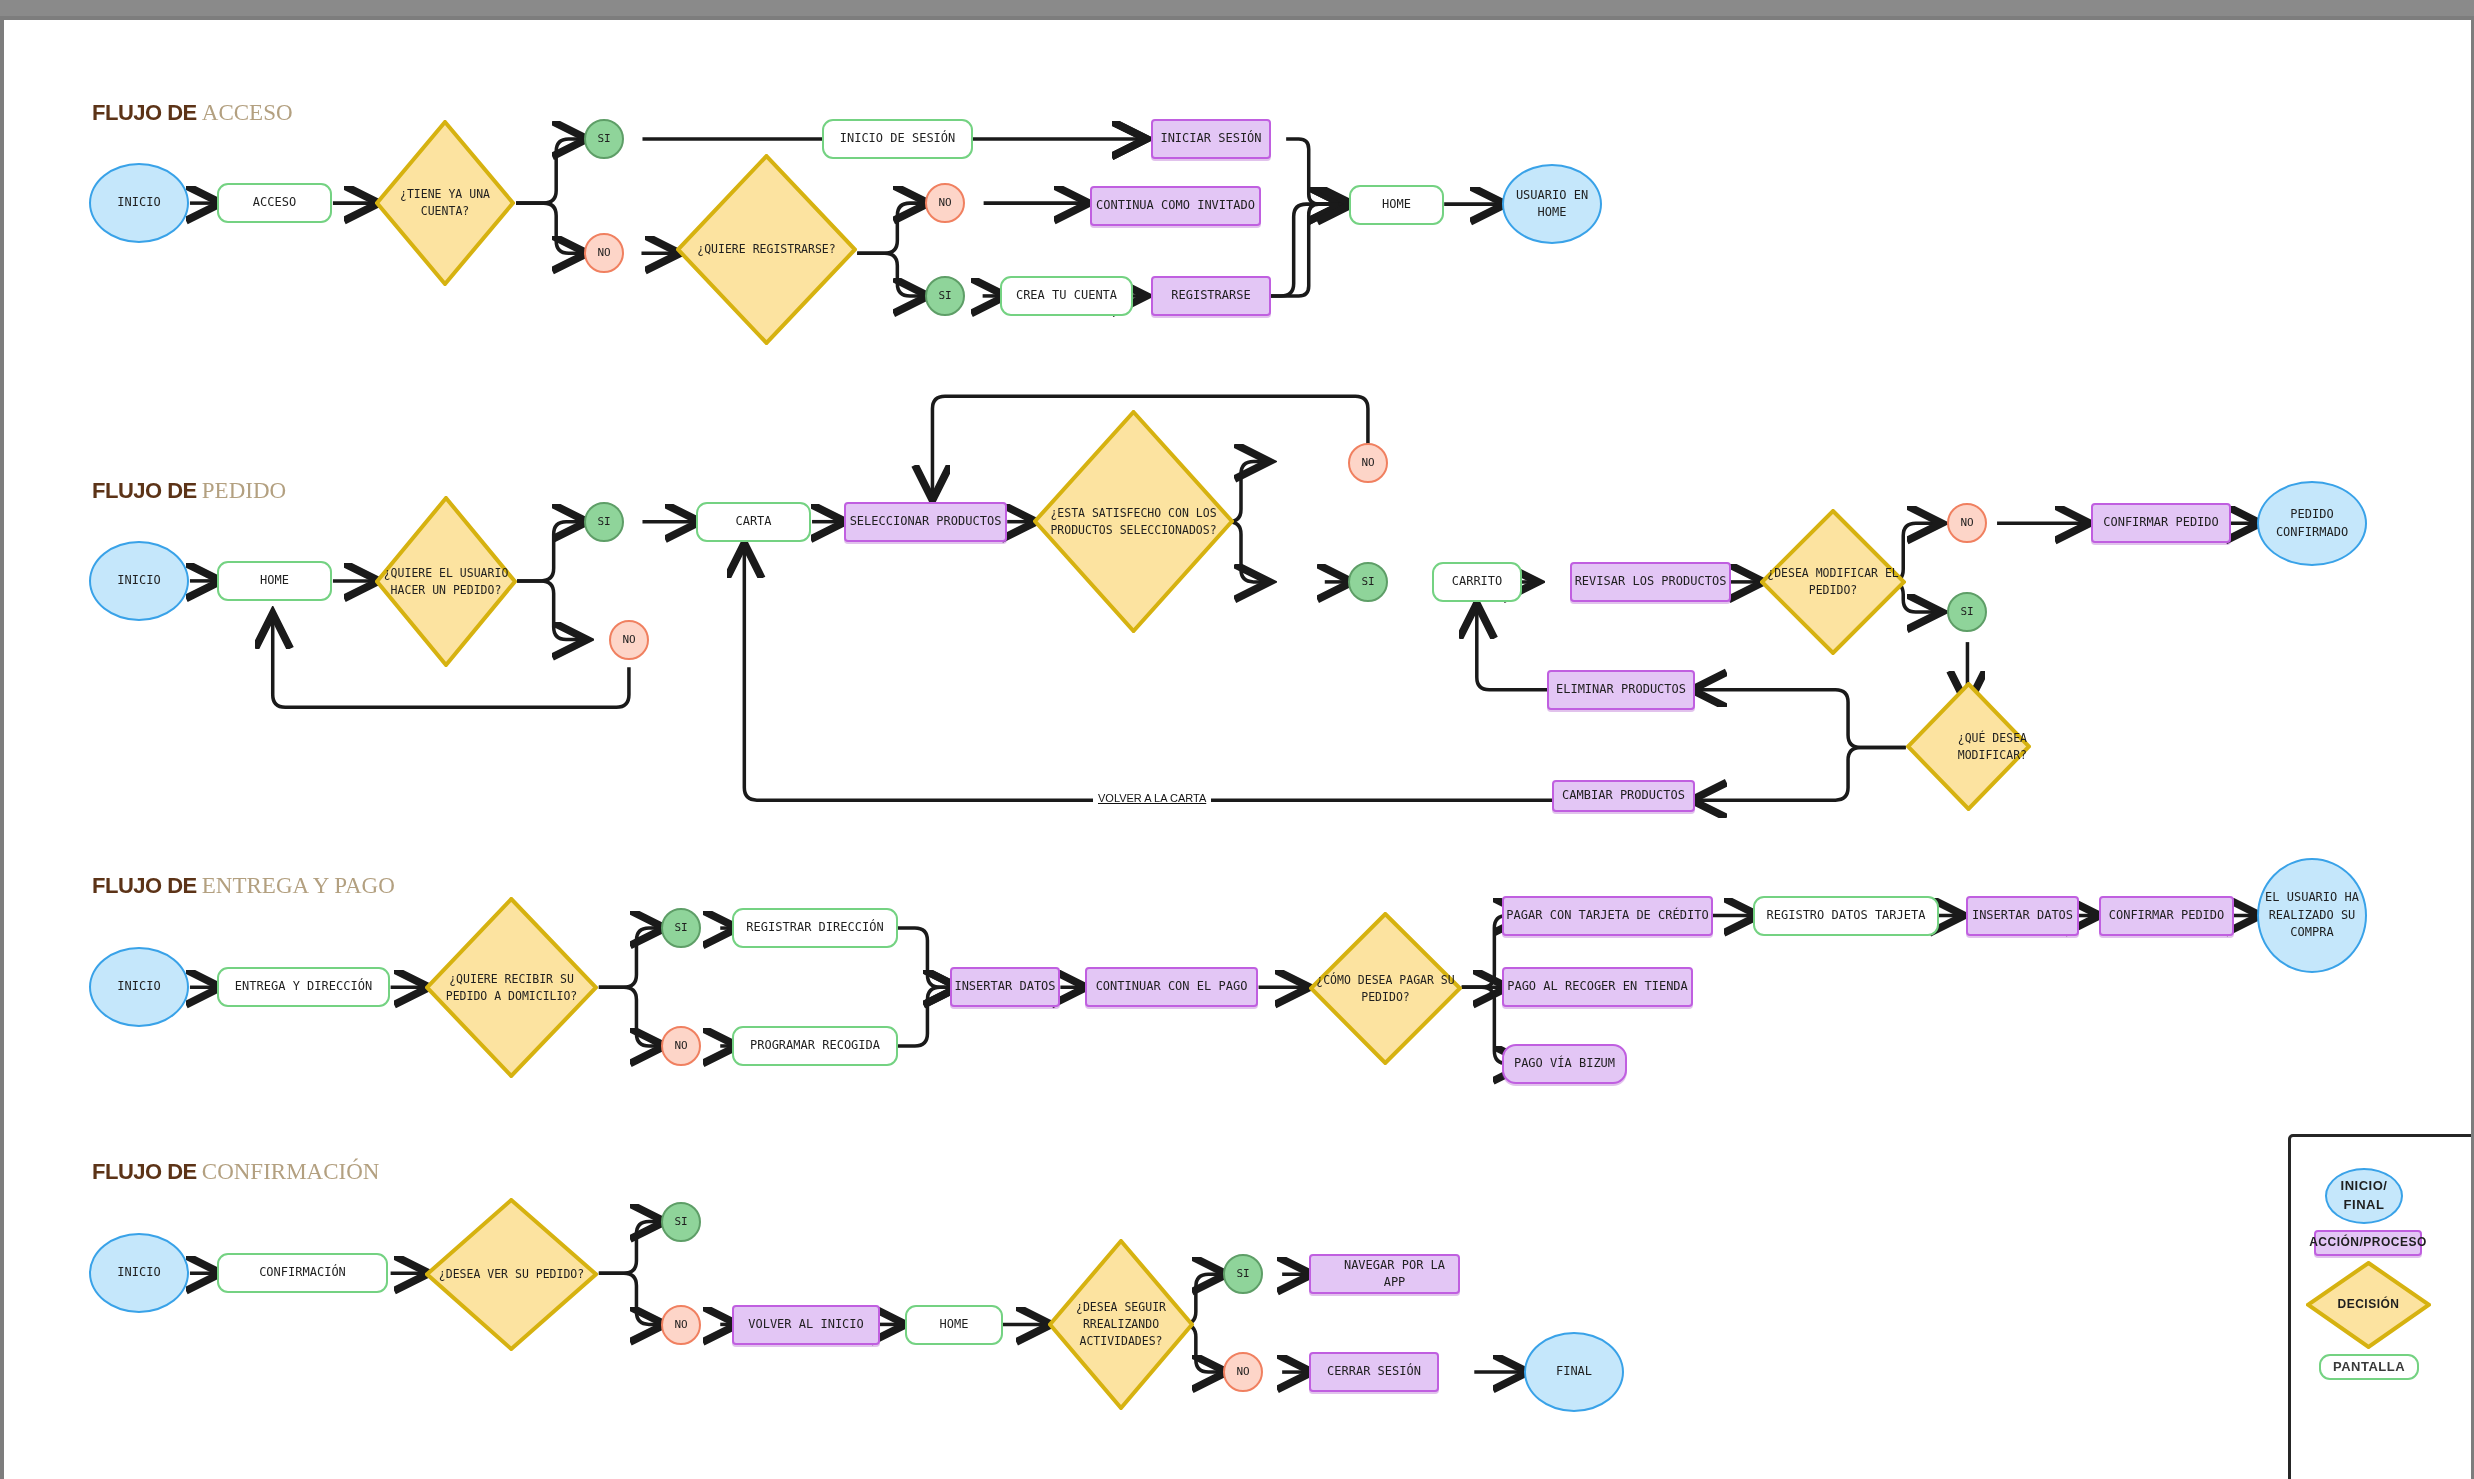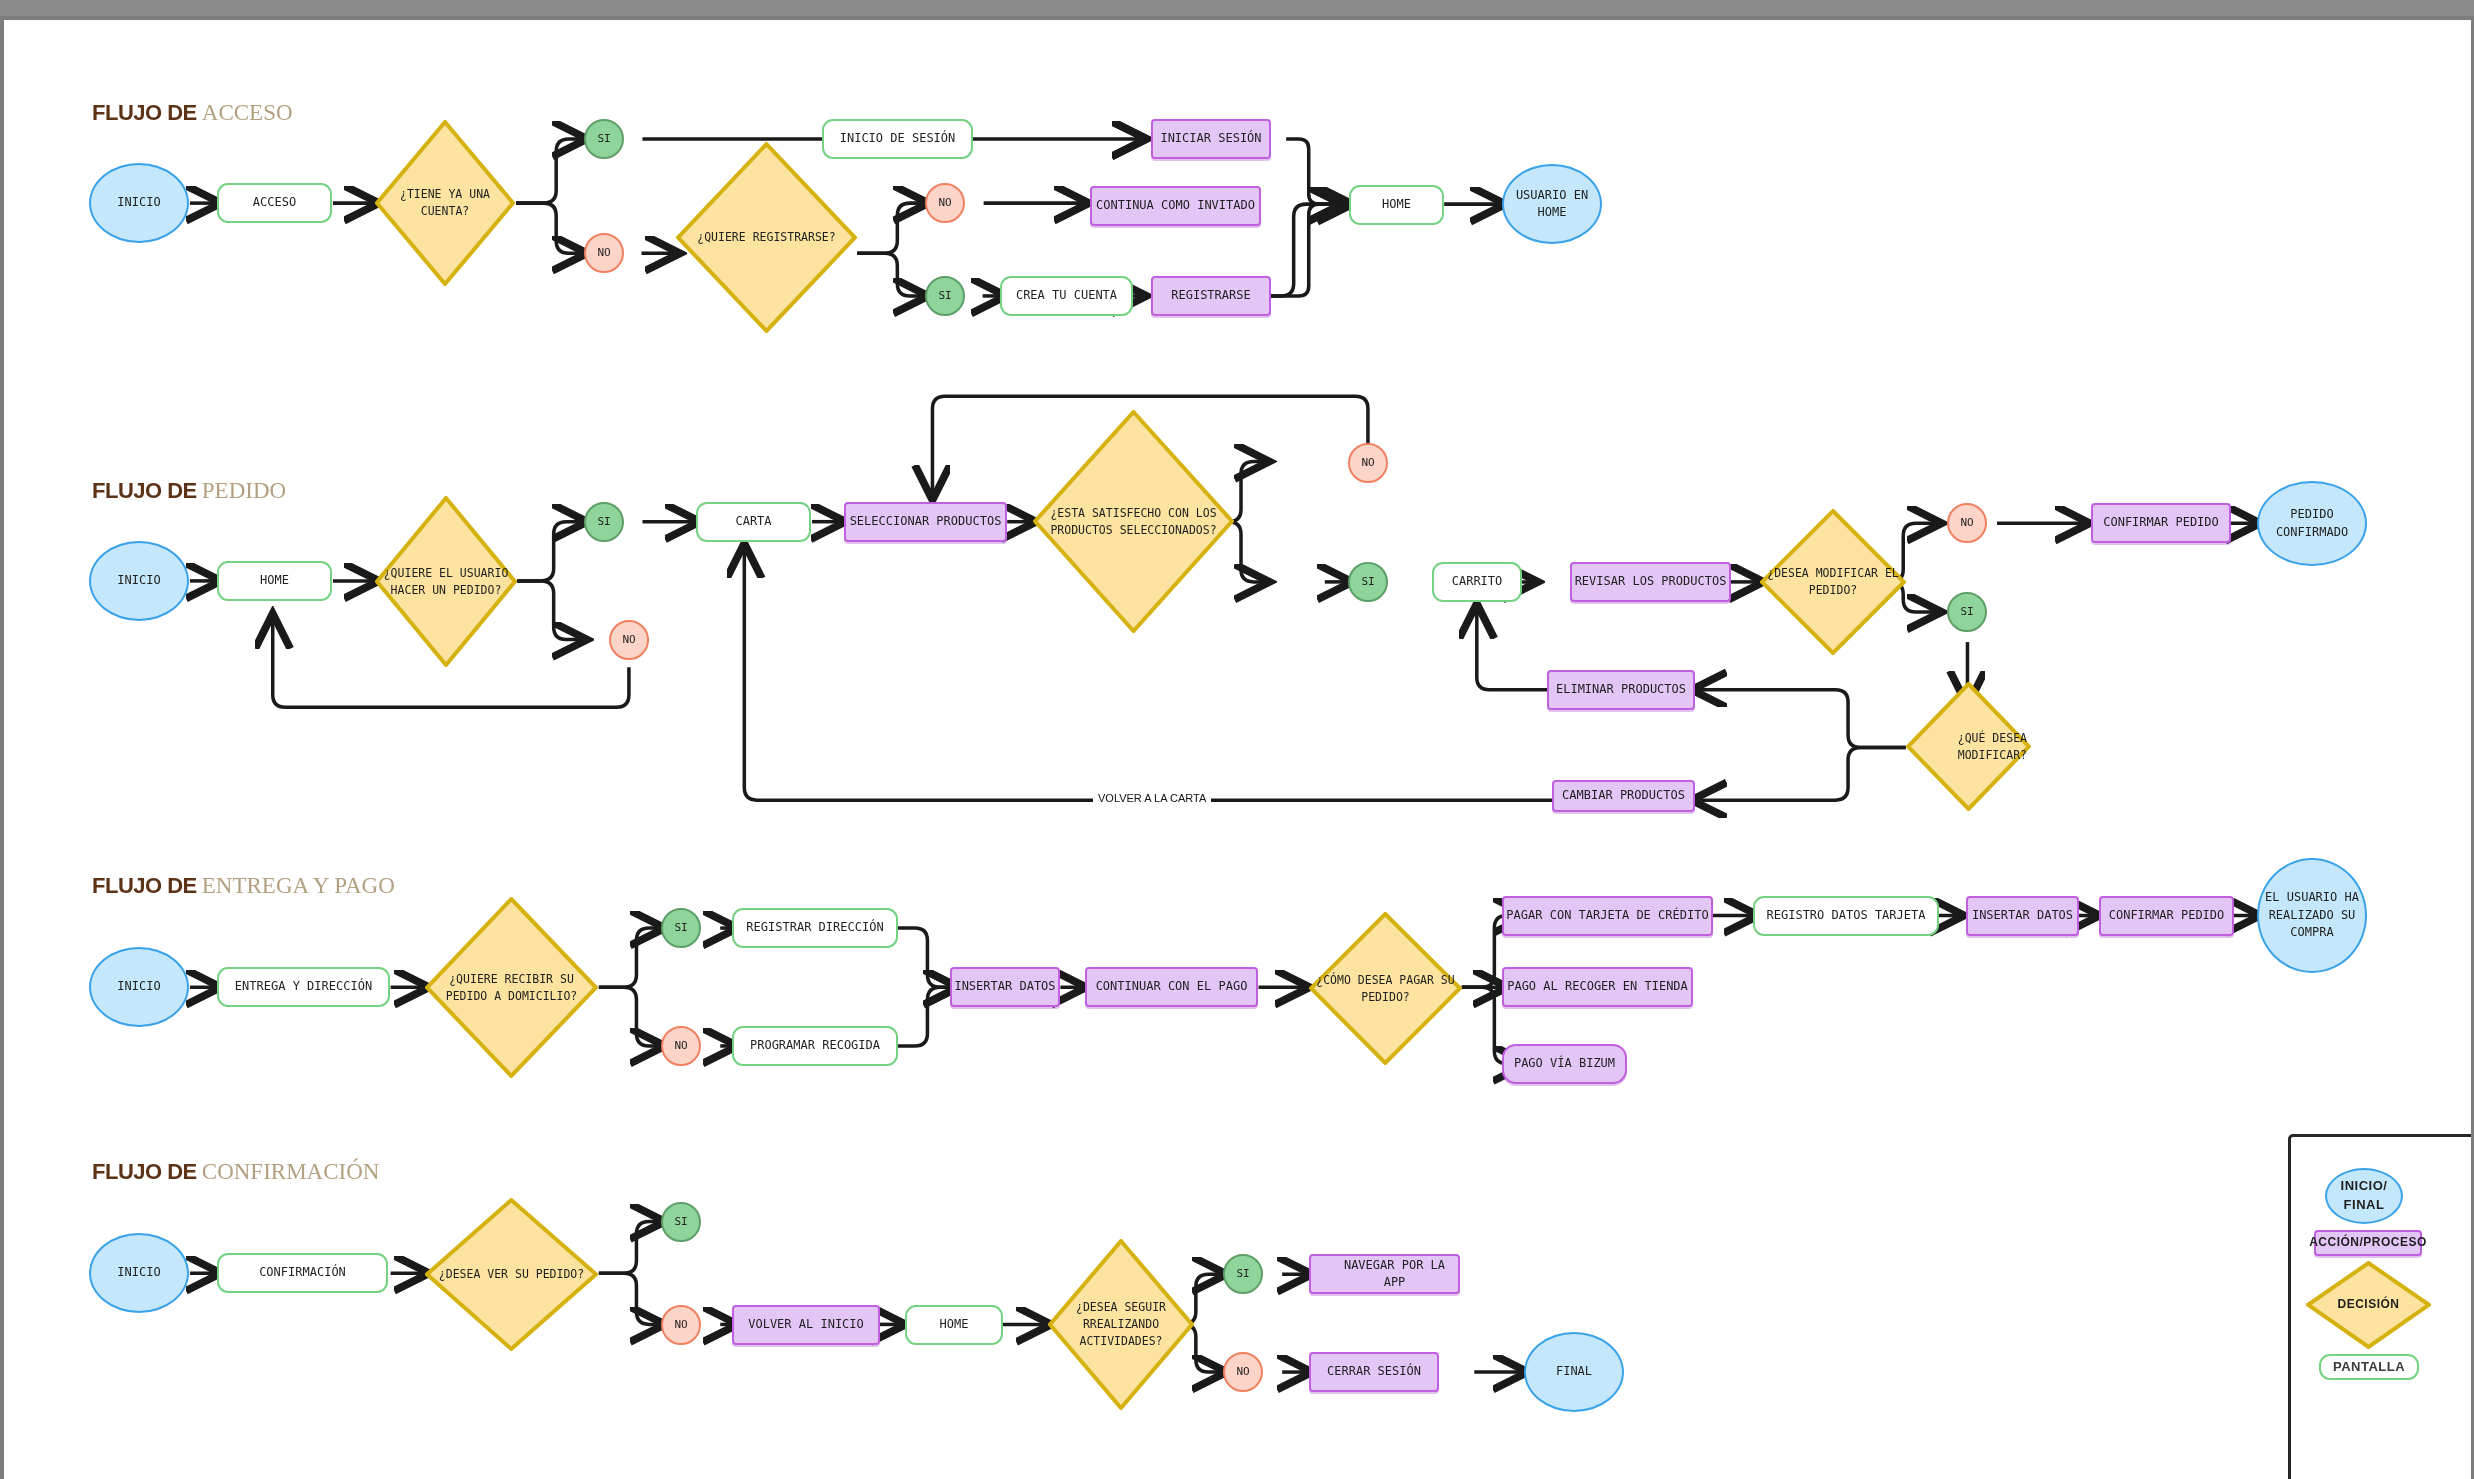--- a/index.html
+++ b/index.html
@@ -49,21 +49,21 @@
   .dec .dlabel{position:relative;z-index:2;padding:0 4px;}
   .dec .dshape{position:absolute;left:0;top:0;width:100%;height:100%;z-index:1;}
 
   .yn{ 
     border-radius:50%;font-size:11px;font-weight:normal;
   }
   .yn.si{background:#8FD49A;border:2px solid #5E9E67;}
   .yn.no{background:#FDD5C8;border:2px solid #F08060;}
 
   .edge-label{position:absolute;font-family:"Liberation Sans",sans-serif;
-    font-size:11px;color:#111;background:#fff;padding:0 5px;white-space:nowrap;}
+    font-size:11px;color:#111;background:#fff;padding:0 5px;white-space:nowrap;text-decoration:underline;}
 
   
   #legend{position:absolute;border:3px solid #262626;border-radius:5px;background:#fff;}
   #legend .node{font-family:"Liberation Sans",sans-serif;font-weight:bold;letter-spacing:0.5px;}
   #legend .lg-term{font-size:13px;}
   #legend .lg-act{font-size:12px;}
   #legend .lg-dec{font-size:12px;}
   #legend .lg-scr{font-size:13px;color:#3a3a3a;}
 </style>
 </head>
@@ -197,21 +197,21 @@
     </svg>
     <span class="dlabel">¿TIENE YA UNA CUENTA?</span>
   </div>
 
   <div class="node yn si" style="left:580px;top:99px;width:40px;height:40px;">SI</div>
   <div class="node yn no" style="left:580px;top:213px;width:40px;height:40px;">NO</div>
 
   <div class="node screen" style="left:818px;top:99px;width:151px;height:40px;">INICIO DE SESIÓN</div>
   <div class="node action" style="left:1147px;top:99px;width:120px;height:40px;">INICIAR SESIÓN</div>
 
-  <div class="node dec" style="left:672px;top:122px;width:181px;height:191px;">
+  <div class="node dec" style="left:672px;top:134px;width:181px;height:191px;">
     <svg class="dshape" viewBox="0 0 360 380" preserveAspectRatio="none">
       <polygon points="180,4 356,190 180,376 4,190" fill="#FCE3A0" stroke="#D6B210" stroke-width="8"></polygon>
     </svg>
     <span class="dlabel">¿QUIERE REGISTRARSE?</span>
   </div>
 
   <div class="node yn no" style="left:921px;top:163px;width:40px;height:40px;">NO</div>
   <div class="node action" style="left:1086px;top:166px;width:171px;height:40px;">CONTINUA COMO INVITADO</div>
 
   <div class="node yn si" style="left:921px;top:256px;width:40px;height:40px;">SI</div>

